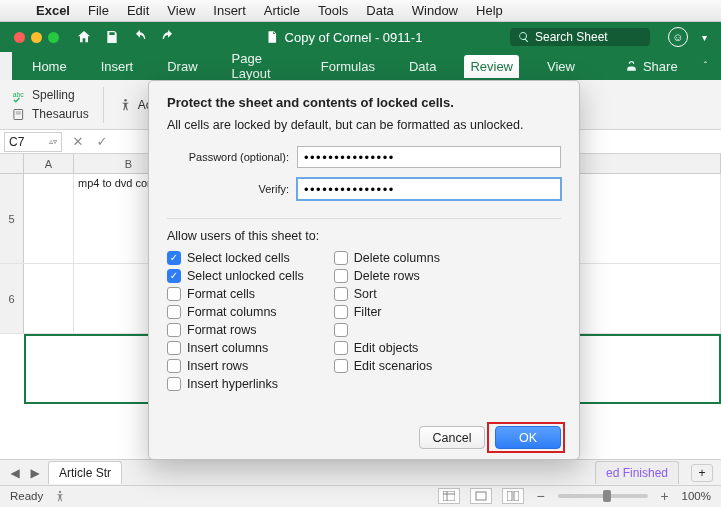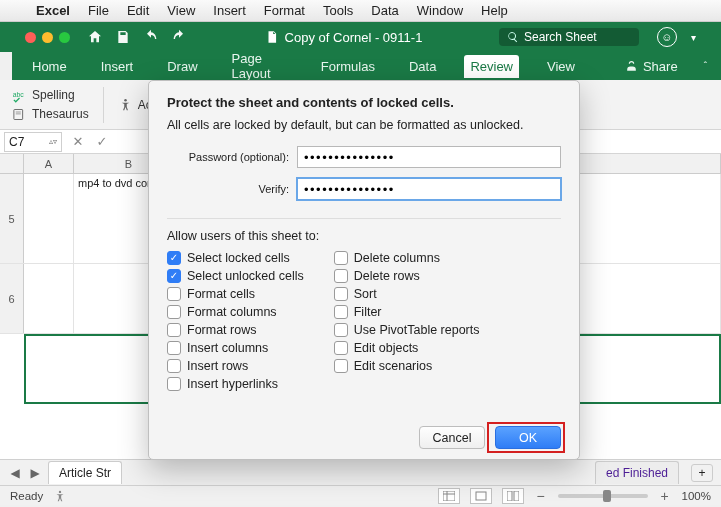--- a/index.html
+++ b/index.html
@@ -5,21 +5,21 @@
   * { box-sizing: border-box; margin: 0; padding: 0; font-family: -apple-system, "Helvetica Neue", Arial, sans-serif; }
   body { width: 721px; height: 507px; background: #f0f0f0; overflow: hidden; font-size: 12px; color: #222; }
 
   
   .mac-menubar { height: 22px; background: linear-gradient(#fafafa,#e8e8e8); display: flex; align-items: center; padding: 0 10px; gap: 18px; font-size: 13px; border-bottom: 1px solid #ccc; }
   .mac-menubar .apple { font-size: 14px; }
   .mac-menubar .app { font-weight: 700; margin-left: 8px; }
   .mac-menubar span { cursor: default; }
 
   
-  .titlebar { height: 30px; background: #1a7a46; display: flex; align-items: center; padding: 0 25px; color: #fff; gap: 10px; }
+  .titlebar { height: 30px; background: #1a7a46; display: flex; align-items: center; padding: 0 14px; color: #fff; gap: 10px; }
   .traffic { display: flex; gap: 6px; margin-right: 6px; }
   .dot { width: 11px; height: 11px; border-radius: 50%; }
   .dot.red { background: #ff5f57; } .dot.yel { background: #febc2e; } .dot.grn { background: #28c840; }
   .tb-icon { width: 18px; height: 18px; display: flex; align-items: center; justify-content: center; opacity: .95; }
   .tb-icon svg { width: 16px; height: 16px; fill: #fff; }
   .title-center { flex: 1; display: flex; justify-content: center; align-items: center; gap: 6px; font-size: 13px; font-weight: 500; }
   .title-center svg { width: 14px; height: 14px; fill: #fff; }
   .search { display: flex; align-items: center; background: rgba(0,0,0,.25); border-radius: 4px; padding: 2px 8px; gap: 5px; font-size: 12px; color: #ffffff; width: 140px; }
   .search svg { width: 12px; height: 12px; fill: #cfe; }
   .smiley { width: 20px; height: 20px; border: 1.5px solid #fff; border-radius: 50%; display: flex; align-items: center; justify-content: center; font-size: 11px; margin-left: 8px; }
@@ -79,21 +79,21 @@
   .cbx.checked::after { content: "✓"; color: #fff; font-size: 10px; line-height: 1; }
   .dlg-btns { margin-top: auto; display: flex; justify-content: flex-end; gap: 10px; padding-top: 10px; }
   .btn { min-width: 66px; height: 23px; border-radius: 4px; border: 1px solid #bdbdbd; background: linear-gradient(#fefefe,#efefef); font-size: 12.5px; display: flex; align-items: center; justify-content: center; }
   .btn.primary { background: linear-gradient(#5aa2ff,#2f7df6); border-color: #2a6fe0; color: #fff; font-weight: 500; }
   .ok-highlight { position: absolute; right: 14px; bottom: 6px; width: 78px; height: 31px; border: 2px solid #d42020; pointer-events: none; }
 
   
   .sheet-tabs { height: 26px; background: #f1f1f1; border-top: 1px solid #d0d0d0; display: flex; align-items: center; padding: 0 8px; gap: 6px; font-size: 12px; }
   .sheet-tabs .nav { color: #666; width: 14px; text-align: center; }
   .sheet-tab { padding: 4px 10px; background: #fff; border: 1px solid #ccc; border-bottom: none; border-radius: 3px 3px 0 0; }
-  .sheet-tab.inactive { background: #ededed; color: #4c1d95; }
+  .sheet-tab.inactive { background: #ededed; color: #8b5cf6; }
   .plus-tab { width: 22px; height: 18px; border: 1px solid #ccc; display: flex; align-items: center; justify-content: center; border-radius: 3px; margin-left: 6px; }
   .sheet-tabs .gap { flex: 1; }
 
   
   .statusbar { height: 20px; background: #f1f1f1; border-top: 1px solid #d0d0d0; display: flex; align-items: center; padding: 0 10px; gap: 10px; font-size: 11.5px; color: #444; }
   .statusbar .gap { flex: 1; }
   .view-btn { width: 22px; height: 16px; border: 1px solid #c2c2c2; background: #fff; display: flex; align-items: center; justify-content: center; }
   .view-btn svg { width: 12px; height: 10px; }
   .zoom-slider { width: 90px; height: 4px; background: #ccc; position: relative; border-radius: 2px; }
   .zoom-slider::after { content: ""; position: absolute; left: 50%; top: -4px; width: 8px; height: 12px; background: #888; border-radius: 2px; }
@@ -102,21 +102,21 @@
 </head>
 <body>
 
 <div class="mac-menubar">
   <span class="apple"></span>
   <span class="app">Excel</span>
   <span>File</span>
   <span>Edit</span>
   <span>View</span>
   <span>Insert</span>
-  <span>Format</span>
+  <span>Article</span>
   <span>Tools</span>
   <span>Data</span>
   <span>Window</span>
   <span>Help</span>
 </div>
 
 <div class="titlebar">
   <div class="traffic">
     <div class="dot red"></div>
     <div class="dot yel"></div>
@@ -352,21 +352,20 @@
         <div class="cb">
           <div class="cbx"></div>
           <span>Sort</span>
         </div>
         <div class="cb">
           <div class="cbx"></div>
           <span>Filter</span>
         </div>
         <div class="cb">
           <div class="cbx"></div>
-          <span>Use PivotTable reports</span>
         </div>
         <div class="cb">
           <div class="cbx"></div>
           <span>Edit objects</span>
         </div>
         <div class="cb">
           <div class="cbx"></div>
           <span>Edit scenarios</span>
         </div>
       </div>

